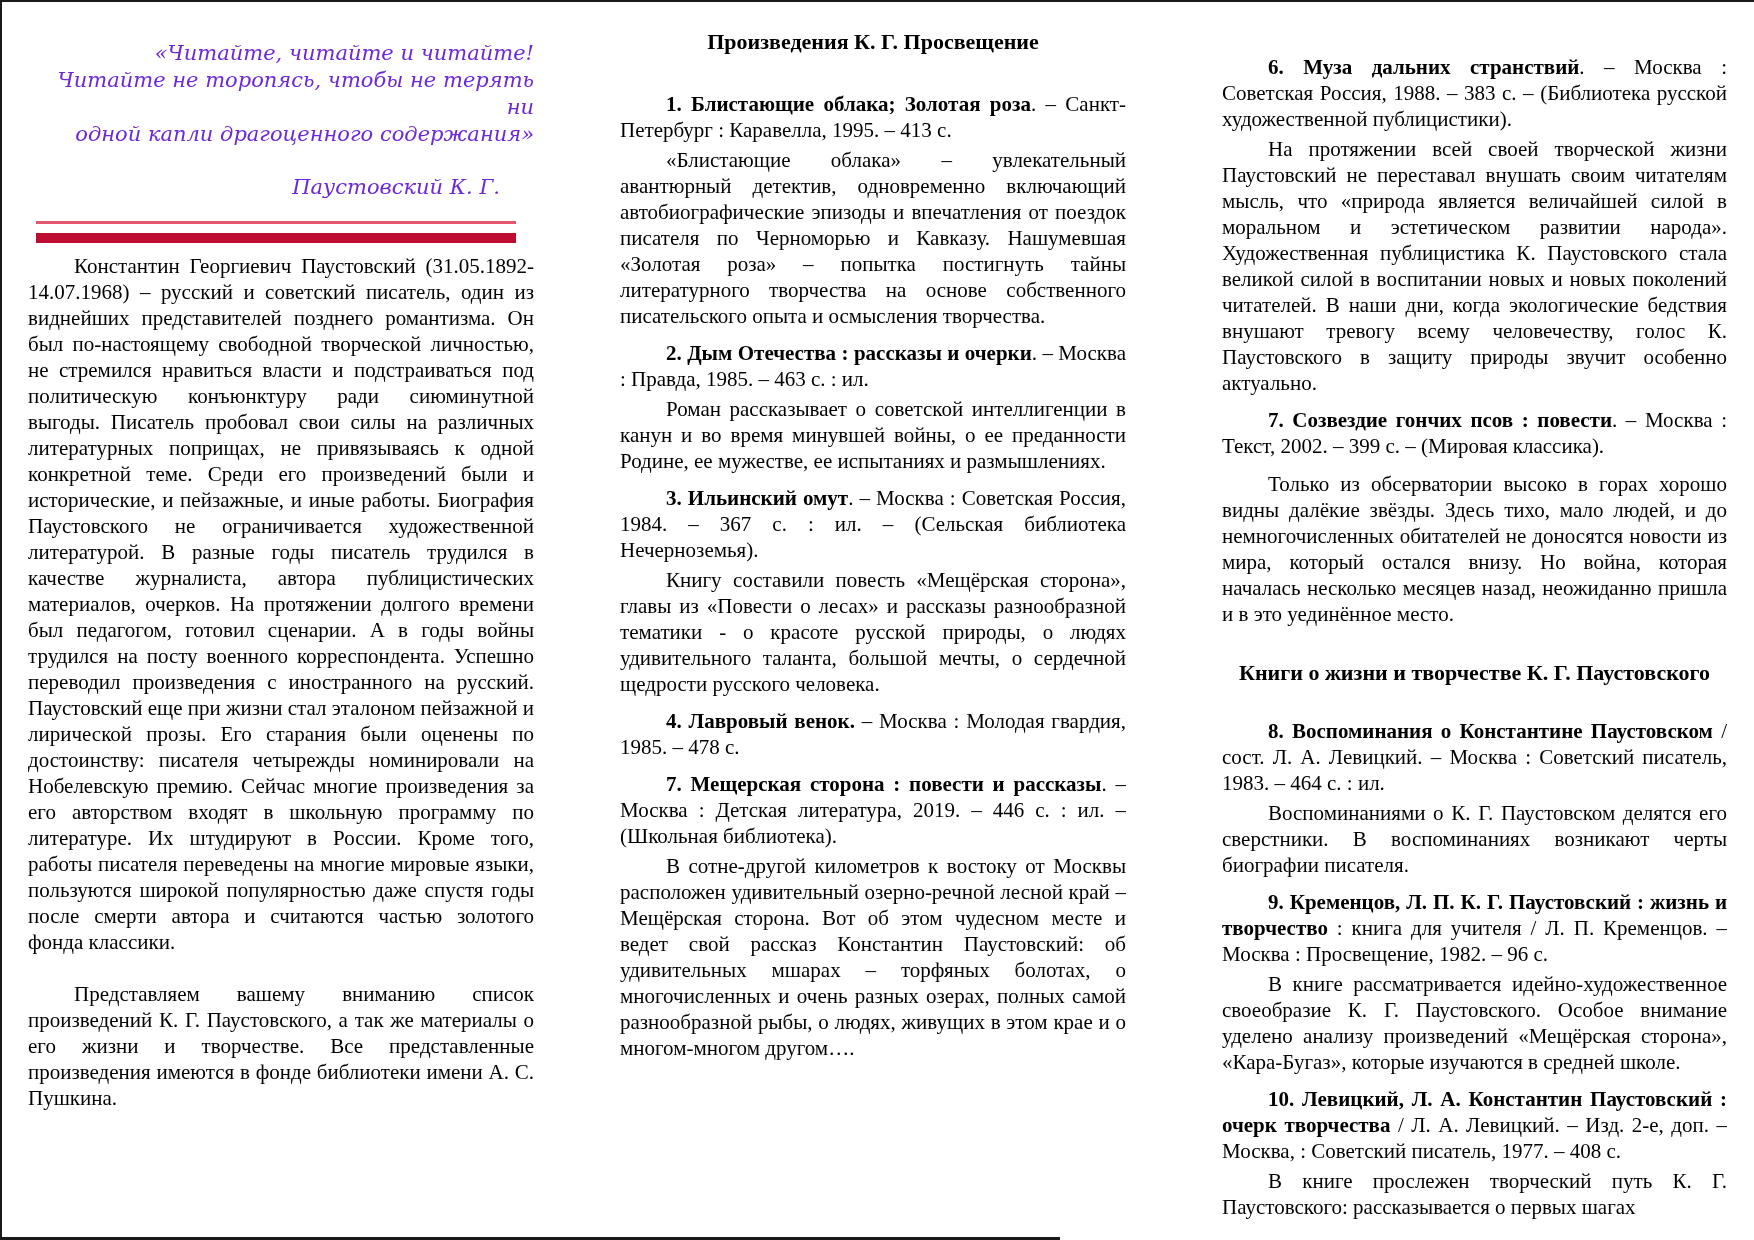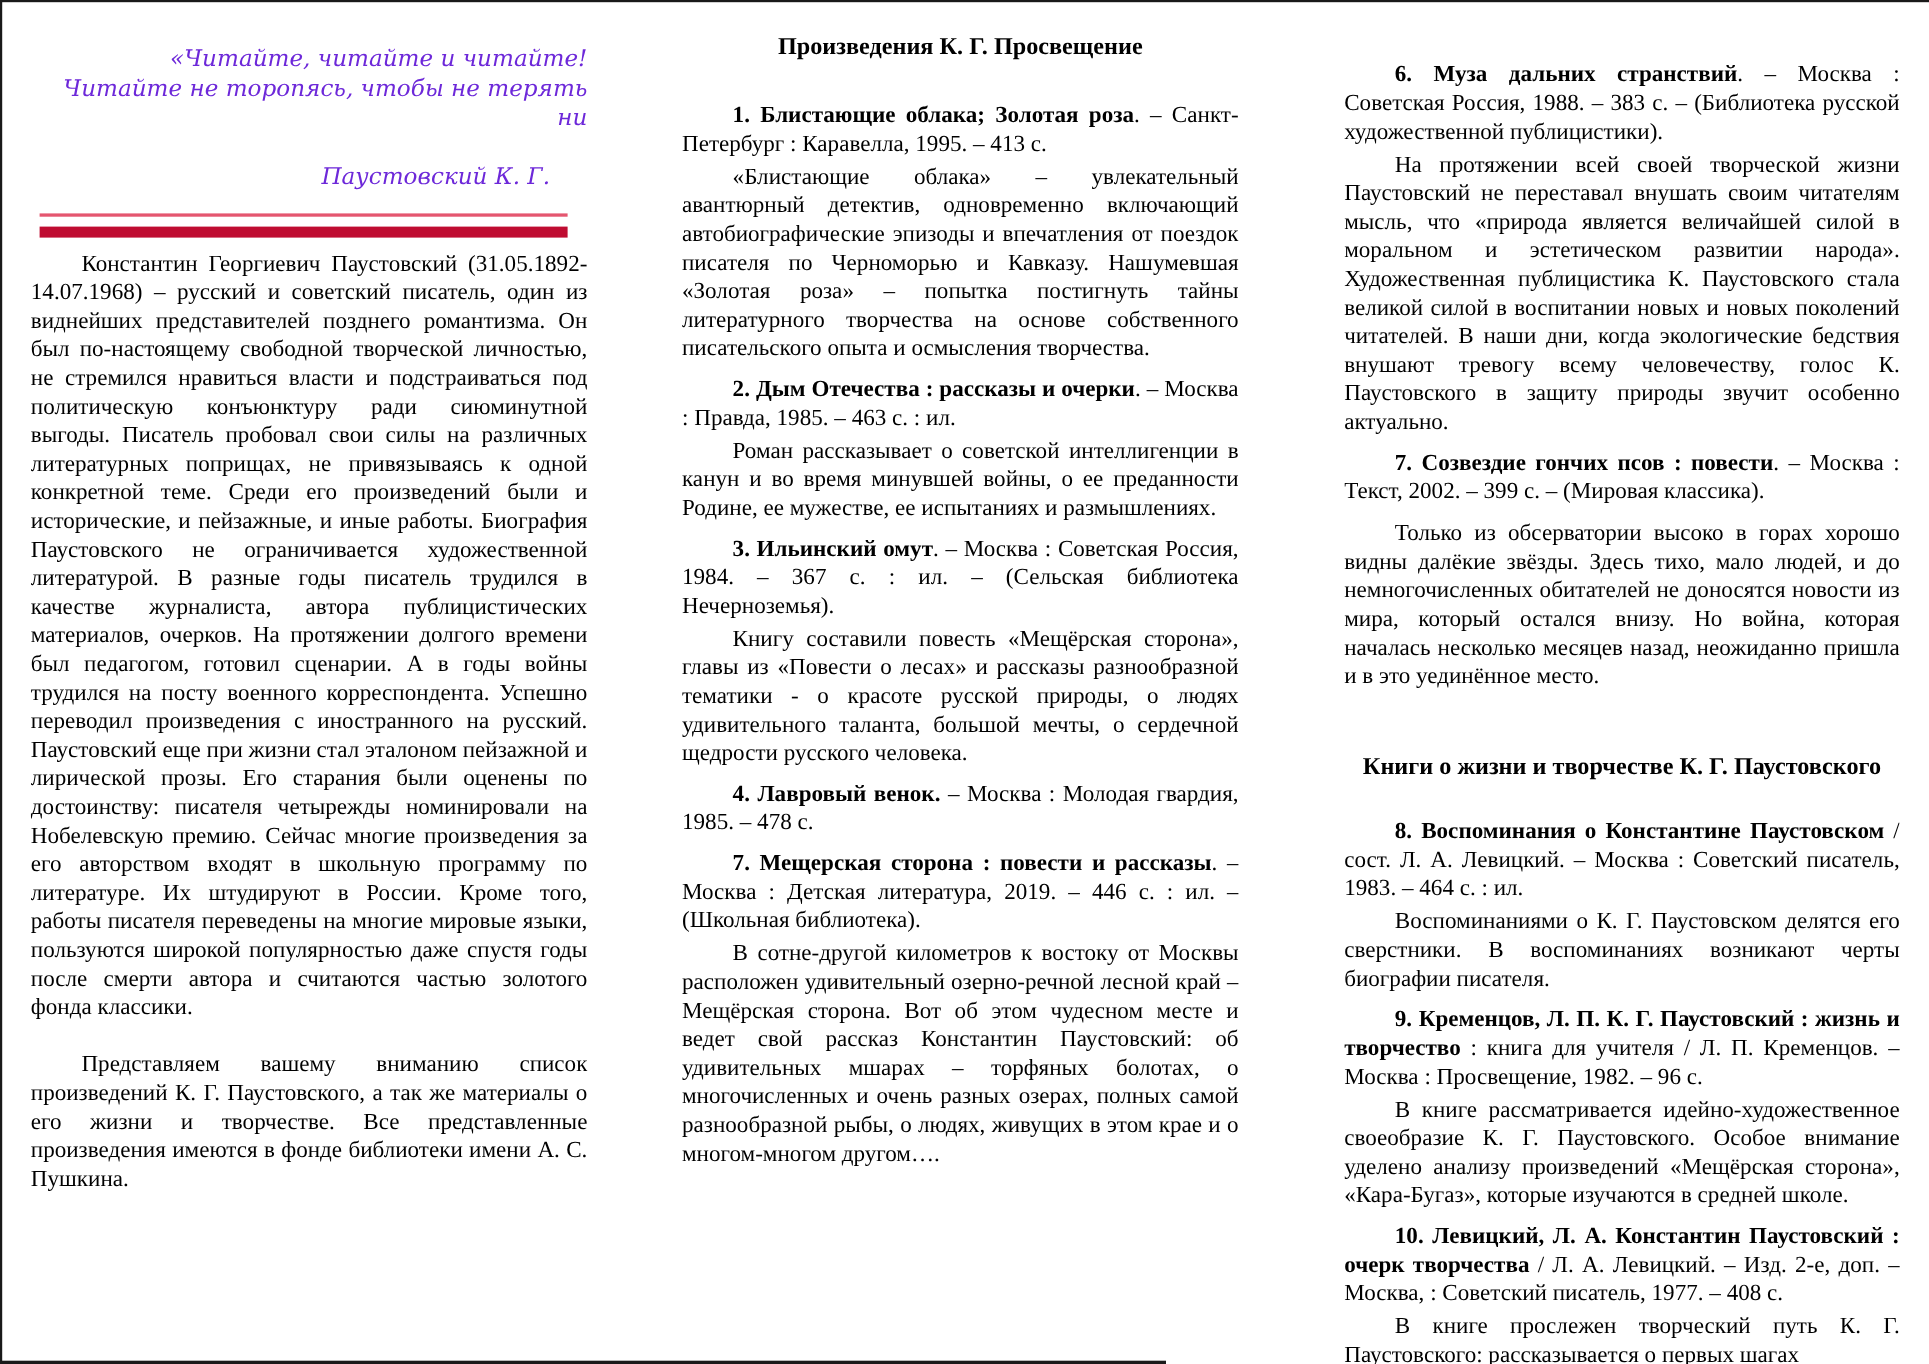--- a/index.html
+++ b/index.html
@@ -47,33 +47,34 @@
   }
   #col-right{padding-top:16px;}
   #col-right .first-block{margin-top:38px;}
   #col-mid .first-entry{margin-top:36px;}
 
   .entry{margin-top:11px;}
   .entry .desc{margin-top:4px;}
   .entry .desc.gap{margin-top:12px;}
   .cite b{font-weight:bold;}
 
-  .section-title{margin-top:56px;margin-bottom:32px;}
+  .section-title{margin-top:32px;margin-bottom:32px;}
 </style>
 </head>
 <body>
 
 <div class="edge" id="edge-top"></div>
 <div class="edge" id="edge-left"></div>
 <div class="edge" id="edge-bottom"></div>
 
 <div class="col" id="col-left">
   <div class="epigraph">
     <p>«Читайте, читайте и читайте!</p>
     <p>Читайте не торопясь, чтобы не терять ни</p>
+    <p>одной капли драгоценного содержания»</p>
     <p class="attribution">Паустовский К. Г.</p>
   </div>
   <div class="rule">
     <div class="rule-thin"></div>
     <div class="rule-gap"></div>
     <div class="rule-thick"></div>
   </div>
   <div class="bio">
     <p>Константин Георгиевич Паустовский (31.05.1892-14.07.1968) – русский и советский писатель, один из виднейших представителей позднего романтизма. Он был по-настоящему свободной творческой личностью, не стремился нравиться власти и подстраиваться под политическую конъюнктуру ради сиюминутной выгоды. Писатель пробовал свои силы на различных литературных поприщах, не привязываясь к одной конкретной теме. Среди его произведений были и исторические, и пейзажные, и иные работы. Биография Паустовского не ограничивается художественной литературой. В разные годы писатель трудился в качестве журналиста, автора публицистических материалов, очерков. На протяжении долгого времени был педагогом, готовил сценарии. А в годы войны трудился на посту военного корреспондента. Успешно переводил произведения с иностранного на русский. Паустовский еще при жизни стал эталоном пейзажной и лирической прозы. Его старания были оценены по достоинству: писателя четырежды номинировали на Нобелевскую премию. Сейчас многие произведения за его авторством входят в школьную программу по литературе. Их штудируют в России. Кроме того, работы писателя переведены на многие мировые языки, пользуются широкой популярностью даже спустя годы после смерти автора и считаются частью золотого фонда классики.</p>
     <p>Представляем вашему вниманию список произведений К. Г. Паустовского, а так же материалы о его жизни и творчестве. Все представленные произведения имеются в фонде библиотеки имени А. С. Пушкина.</p>

